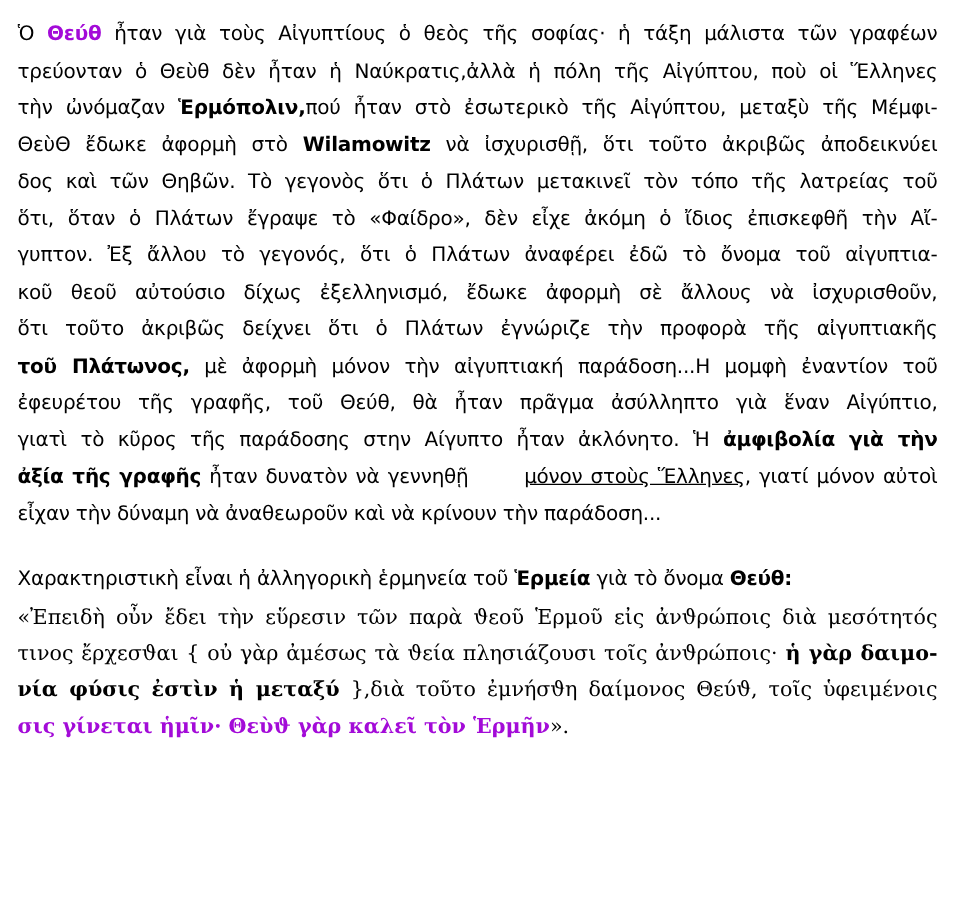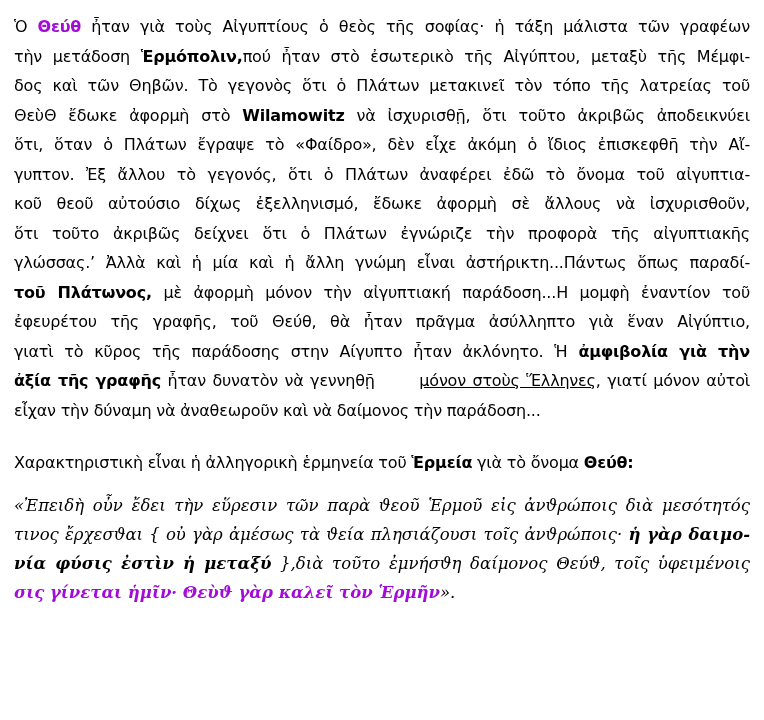--- a/index.html
+++ b/index.html
@@ -25,22 +25,21 @@
   .para.main {
     font-size: 16px;
     letter-spacing: -0.2px;
   }
   .para.main .line {
     height: 29.5px;
     line-height: 29.5px;
   }
   .para.p2 { margin-top: 23px; }
   .para.quote {
-    margin-top: 13px;
-    font-style: italic;
+    margin-top: 1px;
     font-family: "DejaVu Serif", serif;
     font-size: 16.5px;
   }
   .para.quote .line {
     height: 29px;
     line-height: 29px;
   }
   .line {
     text-align: justify;
     overflow: hidden;
@@ -58,33 +57,33 @@
   .run.b { font-weight: bold; }
   .run.u { text-decoration: underline; margin-left: 38px; }
   .run.m { color: var(--magenta, #A30BD8); }
 </style>
 </head>
 <body style="background: rgb(255, 255, 255); color: rgb(0, 0, 0);">
 
 <div class="page">
   <div class="para main">
       <div class="line"><span class="run">Ὁ </span><span class="run b m">Θεύθ</span><span class="run"> ἦταν γιὰ τοὺς Αἰγυπτίους ὁ θεὸς τῆς σοφίας· ἡ τάξη μάλιστα τῶν γραφέων</span></div>
-      <div class="line"><span class="run">τὴν μετάδοση </span><span class="run b">Ἑρμόπολιν,</span><span class="run">πού ἦταν στὸ ἐσωτερικὸ τῆς Αἰγύπτου, μεταξὺ τῆς Μέμφι-</span></div>
+      <div class="line"><span class="run">τρεύονταν ὁ Θεὺθ δὲν ἦταν ἡ Ναύκρατις,ἀλλὰ ἡ πόλη τῆς Αἰγύπτου, ποὺ οἱ Ἕλληνες</span></div>
+      <div class="line"><span class="run">τὴν ὠνόμαζαν </span><span class="run b">Ἑρμόπολιν,</span><span class="run">πού ἦταν στὸ ἐσωτερικὸ τῆς Αἰγύπτου, μεταξὺ τῆς Μέμφι-</span></div>
+      <div class="line"><span class="run">ΘεὺΘ ἔδωκε ἀφορμὴ στὸ </span><span class="run b">Wilamowitz</span><span class="run"> νὰ ἰσχυρισθῇ, ὅτι τοῦτο ἀκριβῶς ἀποδεικνύει</span></div>
       <div class="line"><span class="run">δος καὶ τῶν Θηβῶν. Τὸ γεγονὸς ὅτι ὁ Πλάτων μετακινεῖ τὸν τόπο τῆς λατρείας τοῦ</span></div>
-      <div class="line"><span class="run">ΘεὺΘ ἔδωκε ἀφορμὴ στὸ </span><span class="run b">Wilamowitz</span><span class="run"> νὰ ἰσχυρισθῇ, ὅτι τοῦτο ἀκριβῶς ἀποδεικνύει</span></div>
       <div class="line"><span class="run">ὅτι, ὅταν ὁ Πλάτων ἔγραψε τὸ «Φαίδρο», δὲν εἶχε ἀκόμη ὁ ἴδιος ἐπισκεφθῆ τὴν Αἴ-</span></div>
       <div class="line"><span class="run">γυπτον. Ἐξ ἄλλου τὸ γεγονός, ὅτι ὁ Πλάτων ἀναφέρει ἐδῶ τὸ ὄνομα τοῦ αἰγυπτια-</span></div>
       <div class="line"><span class="run">κοῦ θεοῦ αὐτούσιο δίχως ἐξελληνισμό, ἔδωκε ἀφορμὴ σὲ ἄλλους νὰ ἰσχυρισθοῦν,</span></div>
       <div class="line"><span class="run">ὅτι τοῦτο ἀκριβῶς δείχνει ὅτι ὁ Πλάτων ἐγνώριζε τὴν προφορὰ τῆς αἰγυπτιακῆς</span></div>
-      <div class="line"><span class="run">γλώσσας.’ Ἀλλὰ καὶ ἡ μία καὶ ἡ ἄλλη γνώμη εἶναι ἀστήρικτη...Πάντως ὅπως παραδί-</span></div>
       <div class="line"><span class="run b">τοῦ Πλάτωνος,</span><span class="run"> μὲ ἀφορμὴ μόνον τὴν αἰγυπτιακή παράδοση...Η μομφὴ ἐναντίον τοῦ</span></div>
       <div class="line"><span class="run">ἐφευρέτου τῆς γραφῆς, τοῦ Θεύθ, θὰ ἦταν πρᾶγμα ἀσύλληπτο γιὰ ἕναν Αἰγύπτιο,</span></div>
       <div class="line"><span class="run">γιατὶ τὸ κῦρος τῆς παράδοσης στην Αίγυπτο ἦταν ἀκλόνητο. Ἡ </span><span class="run b">ἀμφιβολία γιὰ τὴν</span></div>
       <div class="line"><span class="run b">ἀξία τῆς γραφῆς</span><span class="run"> ἦταν δυνατὸν νὰ γεννηθῇ </span><span class="run u">μόνον στοὺς Ἕλληνες</span><span class="run">, γιατί μόνον αὐτοὶ</span></div>
-      <div class="line short"><span class="run">εἶχαν τὴν δύναμη νὰ ἀναθεωροῦν καὶ νὰ δαίμονος τὴν παράδοση...</span></div>
+      <div class="line short"><span class="run">εἶχαν τὴν δύναμη νὰ ἀναθεωροῦν καὶ νὰ κρίνουν τὴν παράδοση...</span></div>
     </div>
   <div class="para main p2">
       <div class="line short"><span class="run">Χαρακτηριστικὴ εἶναι ἡ ἀλληγορικὴ ἑρμηνεία τοῦ </span><span class="run b">Ἑρμεία</span><span class="run"> γιὰ τὸ ὄνομα </span><span class="run b">Θεύθ:</span></div>
     </div>
   <div class="para quote">
       <div class="line"><span class="run">«Ἐπειδὴ οὖν ἔδει τὴν εὕρεσιν τῶν παρὰ ϑεοῦ Ἑρμοῦ εἰς ἀνϑρώποις διὰ μεσότητός</span></div>
       <div class="line"><span class="run">τινος ἔρχεσϑαι { οὐ γὰρ ἀμέσως τὰ ϑεία πλησιάζουσι τοῖς ἀνϑρώποις· </span><span class="run b">ἡ γὰρ δαιμο-</span></div>
       <div class="line"><span class="run b">νία φύσις ἐστὶν ἡ μεταξύ</span><span class="run"> },διὰ τοῦτο ἐμνήσϑη δαίμονος Θεύϑ, τοῖς ὑφειμένοις ἡμῖν</span></div>
       <div class="line short"><span class="run b m">σις γίνεται ἡμῖν· Θεὺϑ γὰρ καλεῖ τὸν Ἑρμῆν</span><span class="run">».</span></div>
     </div>

